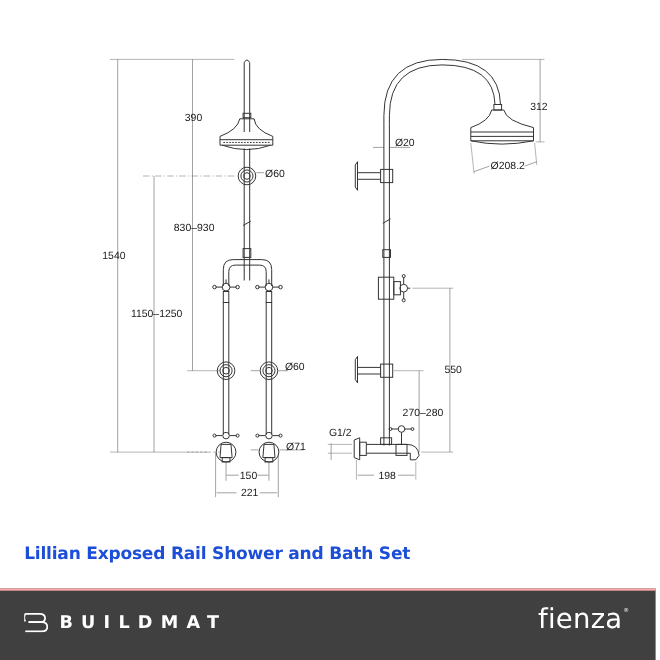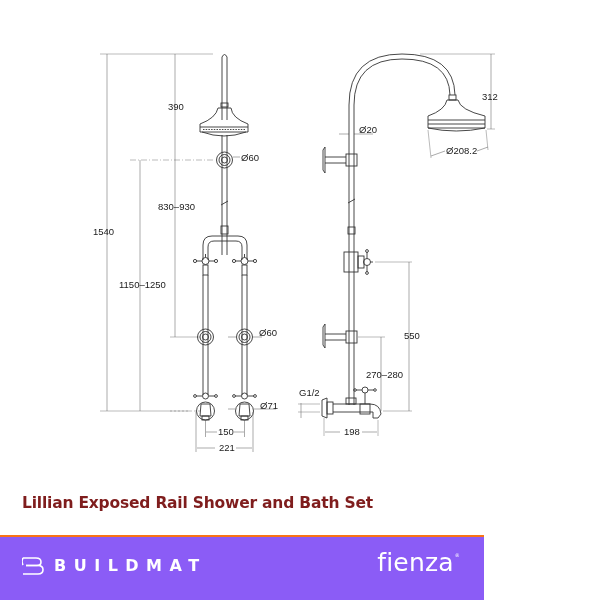--- a/index.html
+++ b/index.html
@@ -1,20 +1,20 @@
 <!DOCTYPE html>
 <html><head>
   <meta charset="utf-8">
   <style>
     html, body { margin: 0; padding: 0; background: #ffffff; }
     body { width: 600px; height: 600px; position: relative; overflow: hidden; font-family: "Liberation Sans", sans-serif; }
     #drawing { position: absolute; left: 0; top: 0; width: 600px; height: 480px; }
     .dim { font-family: "Liberation Sans", sans-serif; font-size: 9.5px; fill: #1a1a1a; }
-    .title { position: absolute; left: 22px; top: 494px; font-family: "DejaVu Sans", sans-serif; font-weight: bold; font-size: 15.5px; color: #7f1d1d; letter-spacing: -0.2px; }
-    .footer { position: absolute; left: 0; top: 535px; width: 484px; height: 65px; background: #8b5cf6; border-top: 2px solid #f97316; box-sizing: border-box; }
+    .title { position: absolute; left: 22px; top: 494px; font-family: "DejaVu Sans", sans-serif; font-weight: bold; font-size: 15.5px; color: #1d4ed8; letter-spacing: -0.2px; }
+    .footer { position: absolute; left: 0; top: 535px; width: 596px; height: 65px; background: #404040; border-top: 2px solid #fca5a5; box-sizing: border-box; }
     .brand { position: absolute; left: 22px; top: 19px; display: flex; align-items: center; }
     .brand-text { color: #ffffff; font-family: "DejaVu Sans", sans-serif; font-weight: bold; font-size: 16px; letter-spacing: 7.5px; margin-left: 10px; }
     .fienza { position: absolute; right: 24px; top: 11px; color: #ffffff; font-family: "DejaVu Sans", sans-serif; font-size: 25px; letter-spacing: 0.2px; }
     .fienza sup { font-size: 5px; vertical-align: top; position: relative; top: 4px; margin-left: 1px; }
   </style>
 </head>
 <body>
 
 <svg id="drawing" viewBox="0 0 600 480" xmlns="http://www.w3.org/2000/svg">
   <defs>

